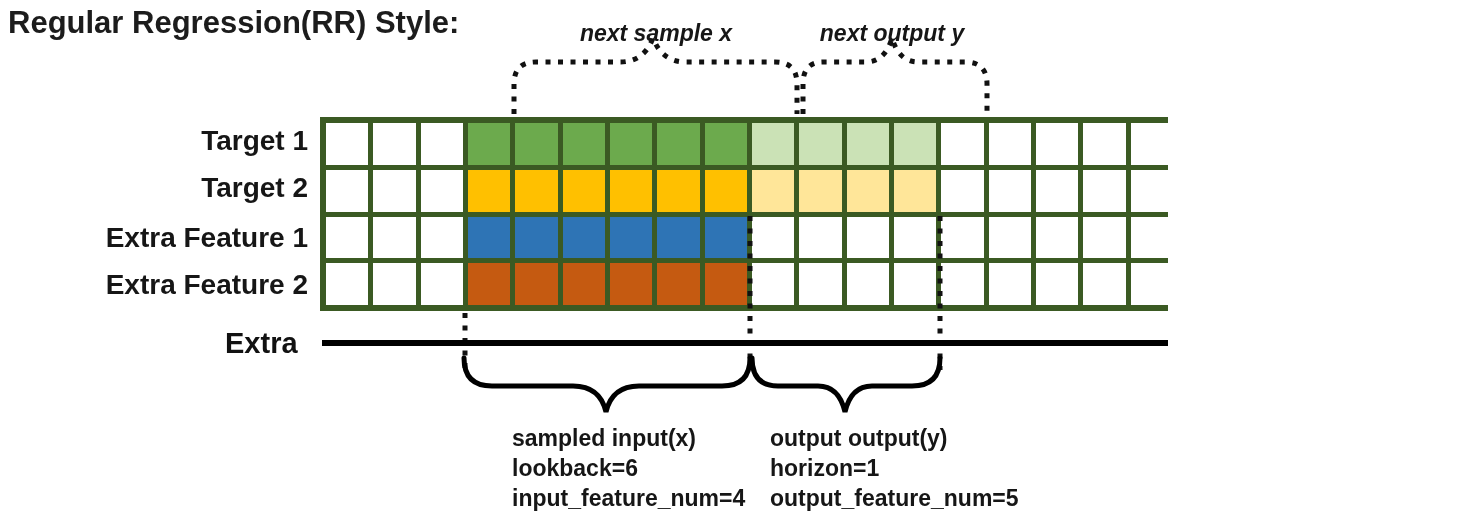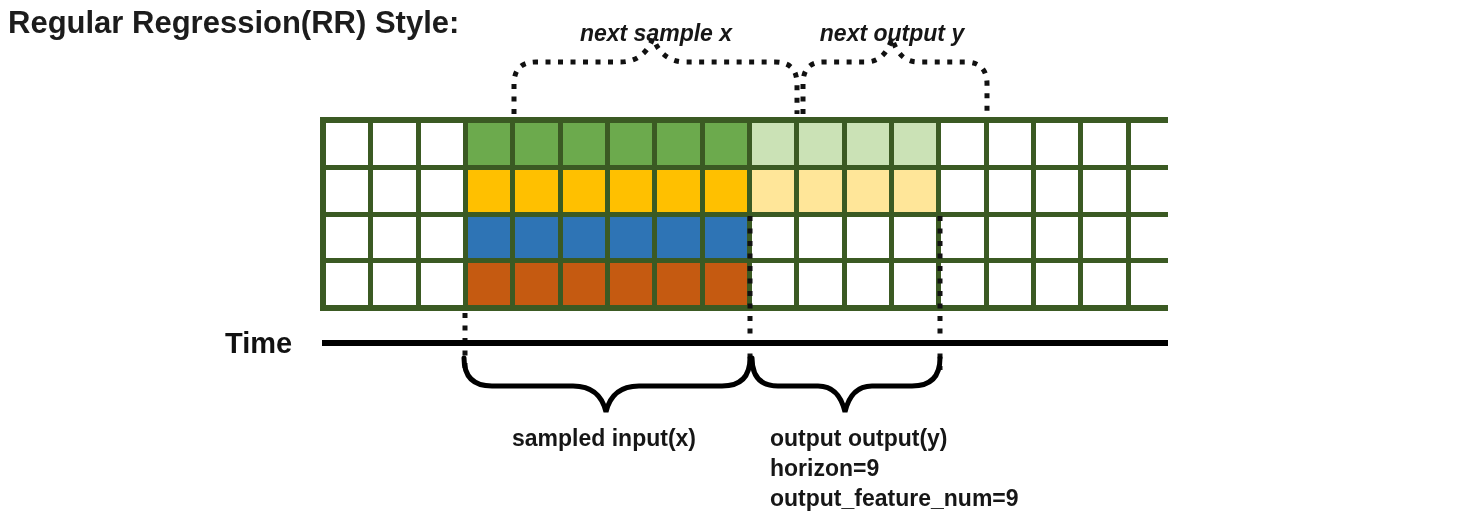--- a/index.html
+++ b/index.html
@@ -54,20 +54,26 @@
 </head>
 <body>
 
 <div class="canvas">
 
   <div class="title">Regular Regression(RR) Style:</div>
 
   <div class="top-label x">next sample x</div>
   <div class="top-label y">next output y</div>
 
+  <div class="row-labels">
+    <div class="row-label" style="top:24px">Target 1</div>
+    <div class="row-label" style="top:71px">Target 2</div>
+    <div class="row-label" style="top:121px">Extra Feature 1</div>
+    <div class="row-label" style="top:168px">Extra Feature 2</div>
+  </div>
 
   <div class="sample-grid" style="background: rgb(59, 90, 35);">
       <div class="cell" style="background: rgb(255, 255, 255);"></div>
       <div class="cell" style="background: rgb(255, 255, 255);"></div>
       <div class="cell" style="background: rgb(255, 255, 255);"></div>
       <div class="cell" style="background: rgb(108, 170, 77);"></div>
       <div class="cell" style="background: rgb(108, 170, 77);"></div>
       <div class="cell" style="background: rgb(108, 170, 77);"></div>
       <div class="cell" style="background: rgb(108, 170, 77);"></div>
       <div class="cell" style="background: rgb(108, 170, 77);"></div>
@@ -172,24 +178,26 @@
     <line x1="940" y1="216" x2="940" y2="370" stroke="#111" stroke-width="5" stroke-dasharray="5 7.5"></line>
 
     <line x1="322" y1="343" x2="1444" y2="343" stroke="#000" stroke-width="6"></line>
     <polygon points="1437,331 1469,343 1437,355" fill="#000"></polygon>
 
     <path d="M 464 358 Q 464 386 492 386 L 573 386 Q 600 386 606 412 Q 612 386 639 386 L 722 386 Q 750 386 750 358" fill="none" stroke="#000" stroke-width="5" stroke-linecap="round"></path>
 
     <path d="M 752 358 Q 752 386 778 386 L 818 386 Q 839 386 845 412 Q 851 386 872 386 L 912 386 Q 940 386 940 358" fill="none" stroke="#000" stroke-width="5" stroke-linecap="round"></path>
   </svg>
 
-  <div class="time-label">Time</div>
+  <div class="time-label">Extra</div>
 
   <div class="note-block input">
     <div>sampled input(x)</div>
+    <div>lookback=6</div>
+    <div>input_feature_num=4</div>
   </div>
   <div class="note-block output">
     <div>output output(y)</div>
-    <div>horizon=9</div>
-    <div>output_feature_num=9</div>
+    <div>horizon=1</div>
+    <div>output_feature_num=5</div>
   </div>
 
 </div>
 
 </body></html>

